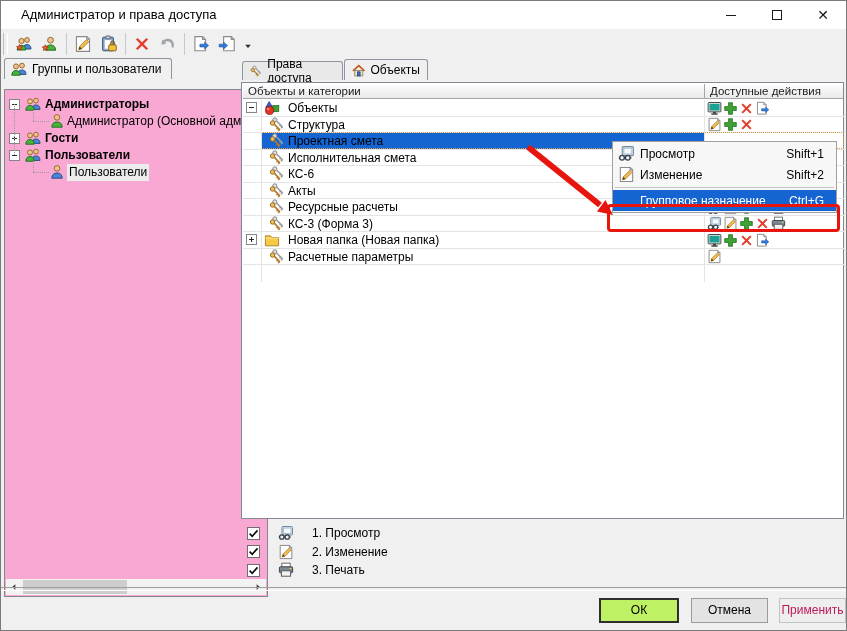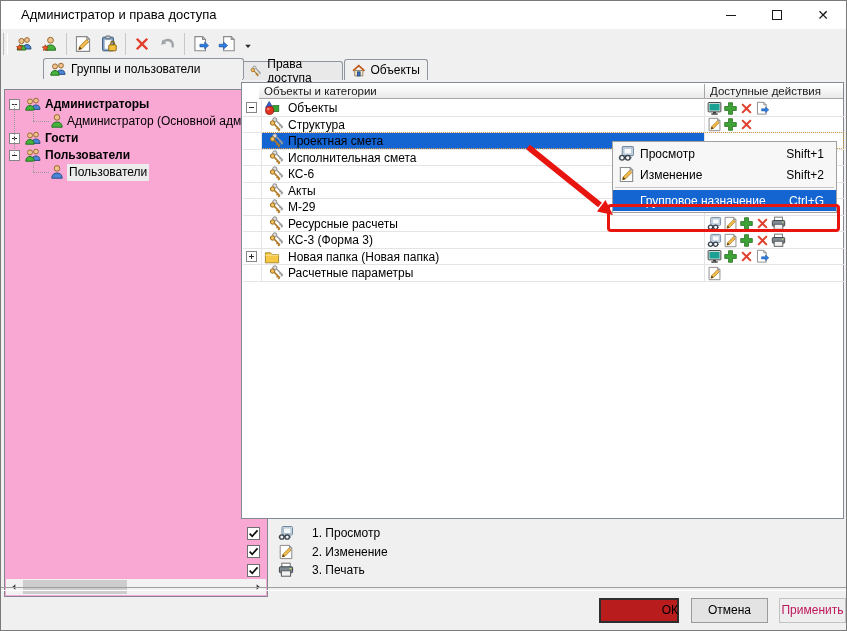--- a/index.html
+++ b/index.html
@@ -22,23 +22,23 @@
   
   .toolbar{position:absolute;left:0;top:28px;right:0;height:30px;display:flex;align-items:center;padding-left:2px;}
   .grip{width:3px;height:22px;border-left:1px solid #bdbdbd;border-right:1px solid #ffffff;margin-right:3px;}
   .tbtn{width:26px;height:26px;display:flex;align-items:center;justify-content:center;}
   .tbtn .ico{width:18px;height:18px;}
   .tsep{width:1px;height:22px;background:#c9c9c9;margin:0 3px;}
   .tcaret{width:13px;height:26px;display:flex;align-items:flex-end;justify-content:center;padding-bottom:7px;box-sizing:border-box;margin-left:1px;}
   .tcaret .ico{width:8px;height:8px;}
 
   
-  .ltab{position:absolute;left:3px;top:57px;width:201px;height:21px;box-sizing:border-box;
+  .ltab{position:absolute;left:3px;top:57px;width:168px;height:21px;box-sizing:border-box;
         background:#f0f0f0;border:1px solid #8f959e;border-bottom:none;border-radius:3px 3px 0 0;
-        display:flex;align-items:center;gap:5px;padding-left:6px;z-index:2;margin-left:39px;}
+        display:flex;align-items:center;gap:5px;padding-left:6px;z-index:2;}
   .ltab .ico{width:16px;height:16px;}
   .lbox{position:absolute;left:3px;top:88px;width:264px;height:508px;box-sizing:border-box;
         background:#f9a8d4;border:1px solid #828790;overflow:hidden;}
   #ltree{position:relative;width:100%;height:calc(100% - 17px);padding-top:6px;box-sizing:border-box;overflow:hidden;}
   .titem{position:relative;height:17px;line-height:17px;white-space:nowrap;}
   .exp{position:absolute;width:11px;height:11px;border:1px solid #868686;background:#fff;box-sizing:border-box;}
   .exp:after{content:"";position:absolute;left:2px;top:4px;width:5px;height:1px;background:#2a2a2a;}
   .exp.plus:before{content:"";position:absolute;left:4px;top:2px;width:1px;height:5px;background:#2a2a2a;}
   .titem .exp{left:4px;top:3px;}
   .ticon{position:absolute;top:0;width:16px;height:16px;}
@@ -57,21 +57,21 @@
         display:flex;align-items:center;gap:5px;padding:0 7px;background:#e9e9e9;}
   .rtab .ico{width:15px;height:15px;}
   #rtab1{left:241px;top:60px;height:19px;width:101px;}
   #rtab2{left:343px;top:58px;height:21px;width:84px;background:#f0f0f0;z-index:2;}
 
   
   .rbox{position:absolute;left:240px;top:81px;width:603px;height:437px;box-sizing:border-box;
         background:#fff;border:1px solid #848a93;}
   .th{position:absolute;top:1px;height:15px;box-sizing:border-box;font-size:11.5px;line-height:14px;padding-left:5px;
       background:linear-gradient(#fefefe,#e9e9e9);border-bottom:1px solid #a6a6a6;color:#1a1a1a;}
-  .th1{left:1px;width:461px;margin-left:16px;}
+  .th1{left:1px;width:461px;}
   .th2{left:462px;width:139px;border-left:1px solid #a6a6a6;}
   #trows{position:absolute;left:1px;top:17px;width:601px;}
   .trow{position:relative;height:16.5px;border-bottom:1px solid #e4e4e4;box-sizing:border-box;}
   .trow .exp{left:3px;top:2px;}
   .ricon{position:absolute;top:0;width:16px;height:16px;}
   .rlabel{position:absolute;top:0;left:45px;line-height:16px;white-space:nowrap;}
   .racts{position:absolute;left:464px;top:0;height:16px;display:flex;gap:1px;align-items:center;}
   .racts .ico{width:15px;height:15px;}
   .selbg{position:absolute;left:19px;top:0;width:443px;height:16px;background:#1464d2;}
   .trow.sel .rlabel{color:#000000;z-index:1;}
@@ -98,21 +98,21 @@
   .lcheck{width:13px;height:13px;box-sizing:border-box;border:1px solid #6e6e6e;background:#fff;
           display:flex;align-items:center;justify-content:center;}
   .lcheck .ico{width:11px;height:11px;}
   .lrow > .ico{width:16px;height:16px;}
 
   .groove{position:absolute;left:0;top:586px;right:0;height:2px;border-top:1px solid #9e9e9e;border-bottom:1px solid #ffffff;}
 
   
   .btn{position:absolute;top:597px;height:25px;box-sizing:border-box;background:#e3e3e3;border:1px solid #9a9a9a;
        text-align:center;line-height:22px;font-size:12px;}
-  .btn.default{background:#b91c1c;border:1px solid #2e2e2e;box-shadow:inset 0 0 0 1px #2e2e2e;text-align:right;}
+  .btn.default{background:#bef264;border:1px solid #2e2e2e;box-shadow:inset 0 0 0 1px #2e2e2e;}
   .btn.disabled{color:#be185d;border-color:#c2c2c2;background:#eeeeee;}
   #btn-0{left:598px;width:80px;}
   #btn-1{left:690px;width:77px;}
   #btn-2{left:778px;width:67px;}
 </style>
 </head>
 <body>
 
 <div class="win">
 
@@ -465,34 +465,20 @@
           <span class="ricon" style="left:26px"><svg viewBox="0 0 16 16">
               <g stroke="#9a9a9a" stroke-width="1.5" fill="none">
                 <path d="M7.8 4.2l5.4 5.4m-1.2 1.6l1.8-1.8m-3.2-.2l1.4-1.4"></path>
               </g>
               <circle cx="5.8" cy="2.9" r="2.1" fill="#dcdcdc" stroke="#8a8a8a"></circle>
               <g stroke="#b07820" stroke-width="1.5" fill="none">
                 <path d="M5.4 7.4l5.2 5.2m-1.4 1.4l1.8-1.8m-3.4 0l1.4-1.4"></path>
               </g>
               <circle cx="3.6" cy="6" r="2.2" fill="#f2c063" stroke="#9a6a1a"></circle>
             </svg></span>
-          <span class="rlabel">М-29</span>
-          <span class="racts"></span>
-        </div>
-        <div class="trow">
-          <span class="ricon" style="left:26px"><svg viewBox="0 0 16 16">
-              <g stroke="#9a9a9a" stroke-width="1.5" fill="none">
-                <path d="M7.8 4.2l5.4 5.4m-1.2 1.6l1.8-1.8m-3.2-.2l1.4-1.4"></path>
-              </g>
-              <circle cx="5.8" cy="2.9" r="2.1" fill="#dcdcdc" stroke="#8a8a8a"></circle>
-              <g stroke="#b07820" stroke-width="1.5" fill="none">
-                <path d="M5.4 7.4l5.2 5.2m-1.4 1.4l1.8-1.8m-3.4 0l1.4-1.4"></path>
-              </g>
-              <circle cx="3.6" cy="6" r="2.2" fill="#f2c063" stroke="#9a6a1a"></circle>
-            </svg></span>
           <span class="rlabel">Ресурсные расчеты</span>
           <span class="racts">
             <span class="ico">
               <svg viewBox="0 0 16 16">
                 <rect x="4" y="1.5" width="10.5" height="8.5" rx="1" fill="#dde7f2" stroke="#7388a0"></rect>
                 <rect x="5.5" y="3" width="7.5" height="5.5" fill="#f6fafd" stroke="#a8bccc"></rect>
                 <g fill="none" stroke="#39434e" stroke-width="1.3">
                   <circle cx="3.8" cy="12" r="2.2"></circle>
                   <circle cx="9.2" cy="12" r="2.2"></circle>
                   <path d="M6 12h1.2M1.6 12H.8M11.4 12h1.2"></path>

